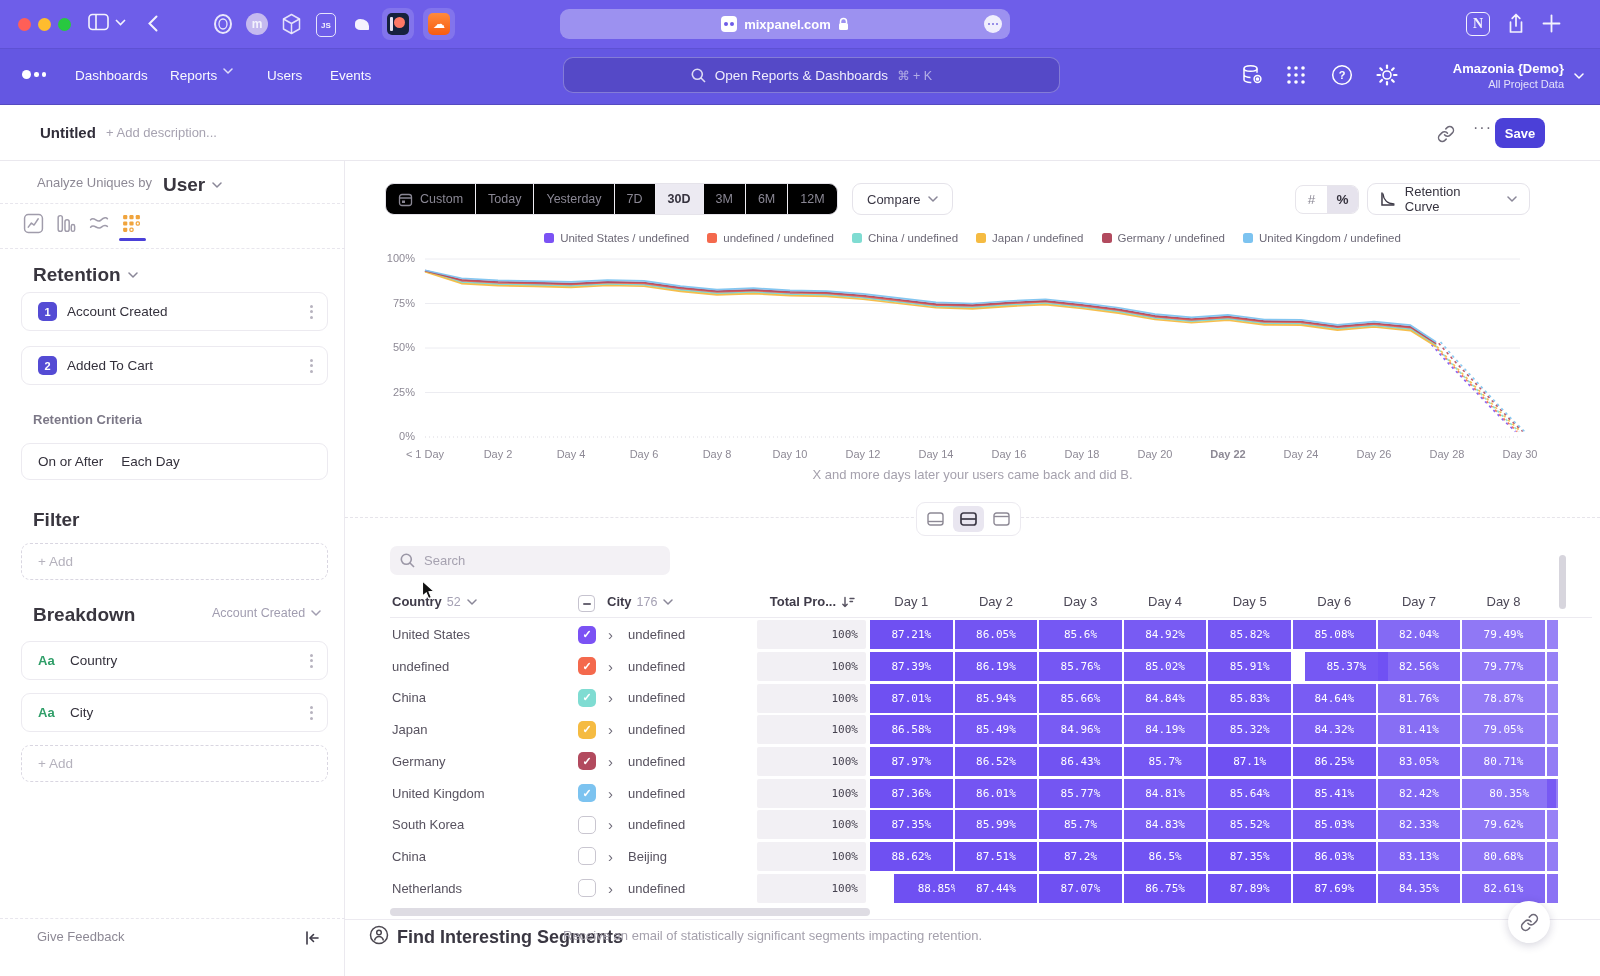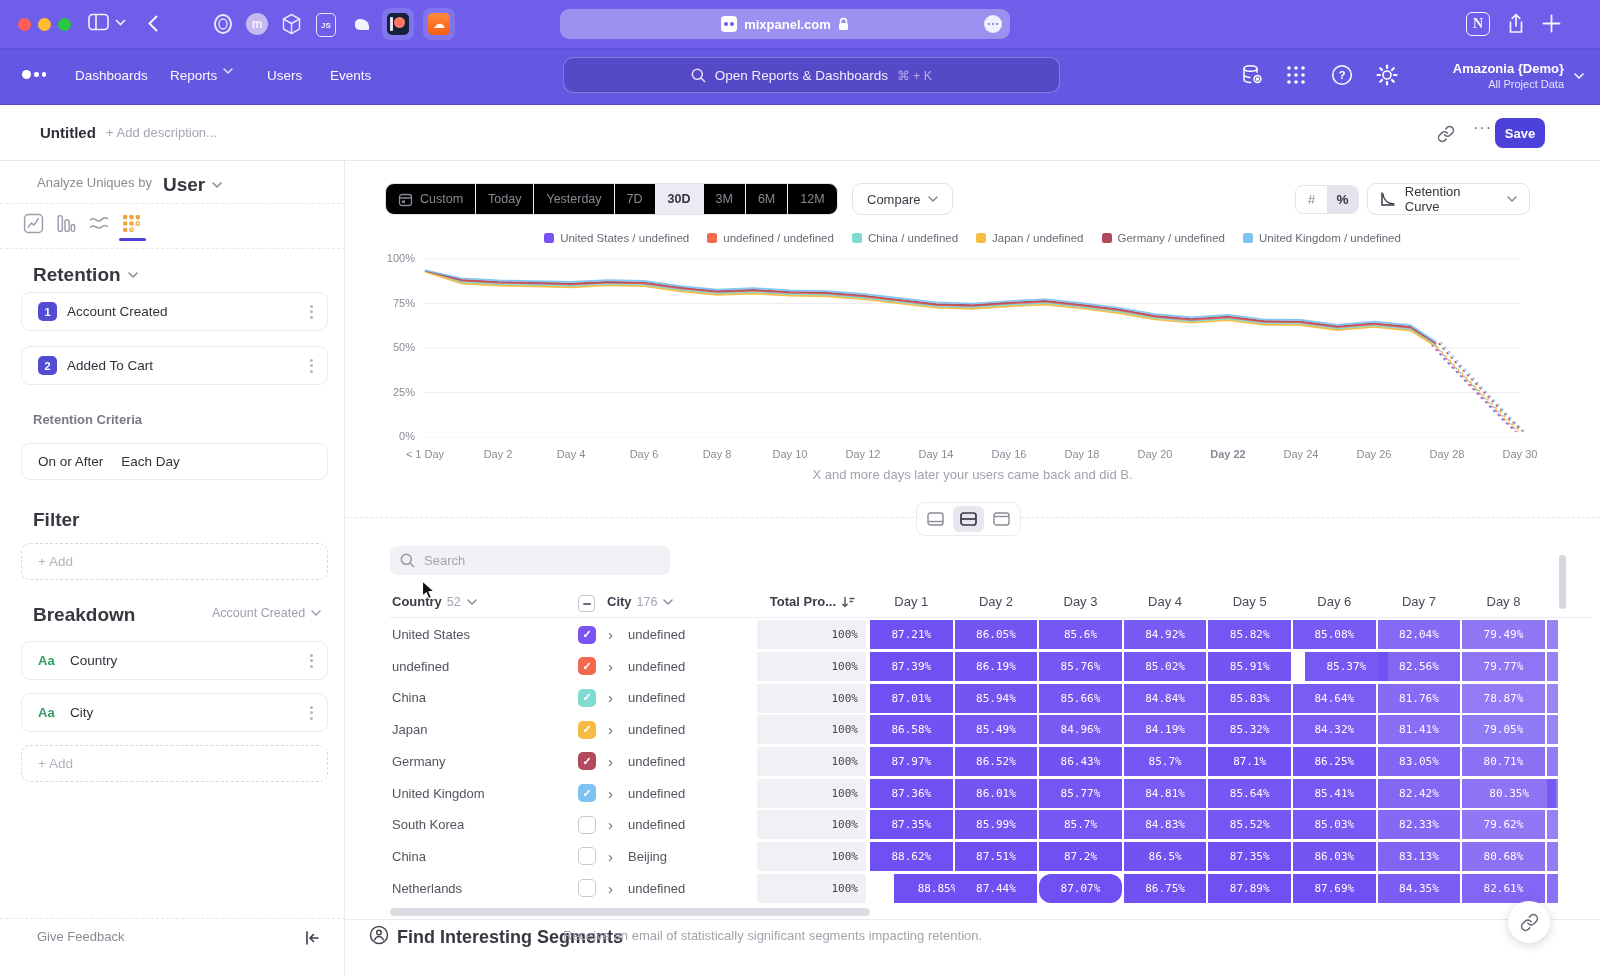--- a/index.html
+++ b/index.html
@@ -827,21 +827,21 @@
       <div class="trow" style="top: 253.6px;">
         <span class="td-country">Netherlands</span>
         <span class="row-check off"></span>
         <span class="row-chevron">›</span>
         <span class="td-city">undefined</span>
         <span class="td-total">
           <span>100%</span>
         </span>
         <span class="td-day" style="left: 525px; width: 87px; background: rgb(111, 80, 242); margin-left: 24px;">88.85%</span>
         <span class="td-day" style="left: 609.6px; width: 82.6px; background: rgb(111, 80, 242);">87.44%</span>
-        <span class="td-day" style="left: 694.2px; width: 82.6px; background: rgb(111, 80, 242); border-radius: 12px;">87.07%</span>
+        <span class="td-day" style="left: 694.2px; width: 82.6px; background: rgb(111, 80, 242);">87.07%</span>
         <span class="td-day" style="left: 778.8px; width: 82.6px; background: rgba(111, 80, 242, 0.992);">86.75%</span>
         <span class="td-day" style="left: 863.4px; width: 82.6px; background: rgb(111, 80, 242);">87.89%</span>
         <span class="td-day" style="left: 948px; width: 82.6px; background: rgb(111, 80, 242);">87.69%</span>
         <span class="td-day" style="left: 1032.6px; width: 82.6px; background: rgba(111, 80, 242, 0.92);">84.35%</span>
         <span class="td-day" style="left: 1117.2px; width: 82.6px; background: rgba(111, 80, 242, 0.867);">82.61%</span>
         <span class="td-day" style="left: 1201.8px; width: 11px; background: rgba(111, 80, 242, 0.808);"></span>
       </div>
     </div>
 
   <div id="hscroll"></div>

